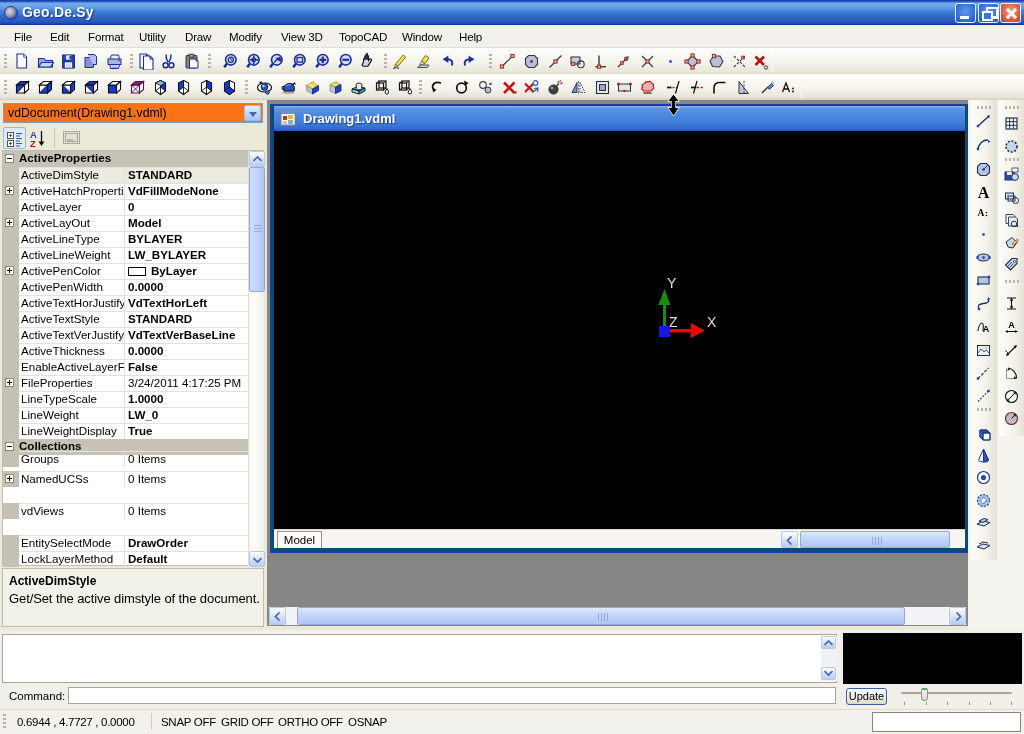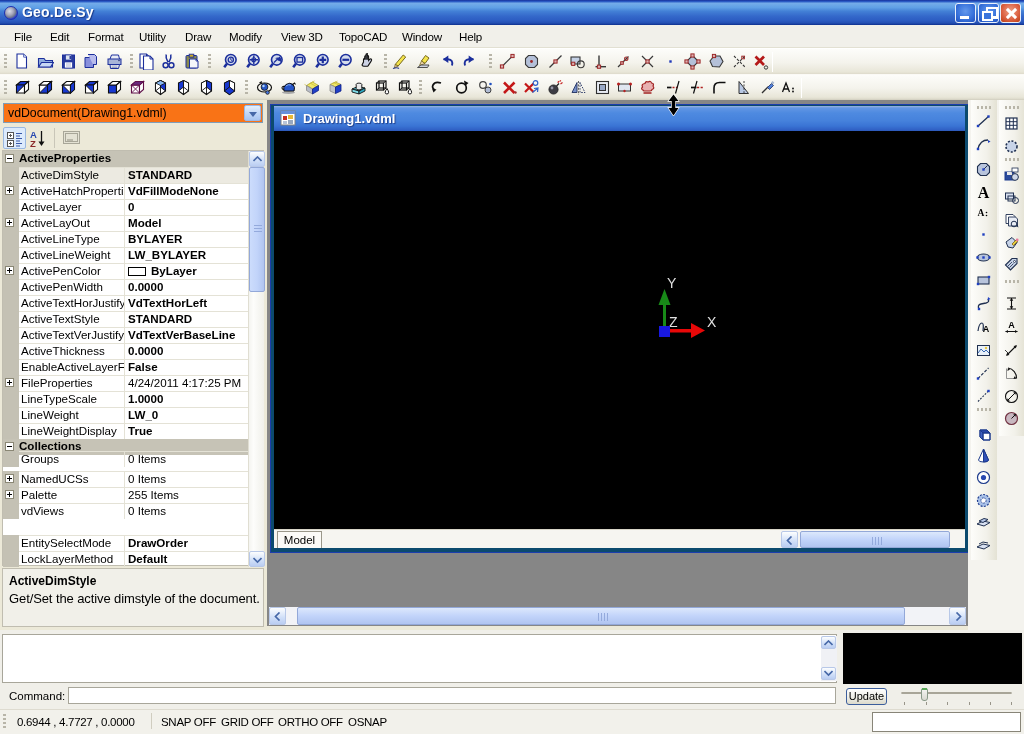--- a/index.html
+++ b/index.html
@@ -619,21 +619,21 @@
     <div class="pgrow pgline" style="top:208px">
         <div class="marker"></div>
         <div class="nm">EnableActiveLayerFrc</div>
         <div class="vl">False</div>
         <div class="gridv"></div>
       </div>
     <div class="pgrow pgline" style="top:224px">
         <div class="marker"></div>
         <div class="pmbox plus"></div>
         <div class="nm">FileProperties</div>
-        <div class="vl nb">4/24/2011 4:17:25 PM</div>
+        <div class="vl nb">3/24/2011 4:17:25 PM</div>
         <div class="gridv"></div>
       </div>
     <div class="pgrow pgline" style="top:240px">
         <div class="marker"></div>
         <div class="nm">LineTypeScale</div>
         <div class="vl">1.0000</div>
         <div class="gridv"></div>
       </div>
     <div class="pgrow pgline" style="top:256px">
         <div class="marker"></div>
@@ -655,27 +655,20 @@
         <div class="marker"></div>
         <div class="nm">Groups</div>
         <div class="vl nb">0 Items</div>
         <div class="gridv"></div>
       </div>
     <div class="pgrow pgline" style="top:320px">
         <div class="marker"></div>
         <div class="pmbox plus"></div>
         <div class="nm">NamedUCSs</div>
         <div class="vl nb">0 Items</div>
-        <div class="gridv"></div>
-      </div>
-    <div class="pgrow pgline" style="top:336px">
-        <div class="marker"></div>
-        <div class="pmbox plus"></div>
-        <div class="nm">Palette</div>
-        <div class="vl nb">255 Items</div>
         <div class="gridv"></div>
       </div>
     <div class="pgrow pgline" style="top:352px">
         <div class="marker"></div>
         <div class="nm">vdViews</div>
         <div class="vl nb">0 Items</div>
         <div class="gridv"></div>
       </div>
     <div class="pgrow pgline" style="top:384px">
         <div class="marker"></div>

